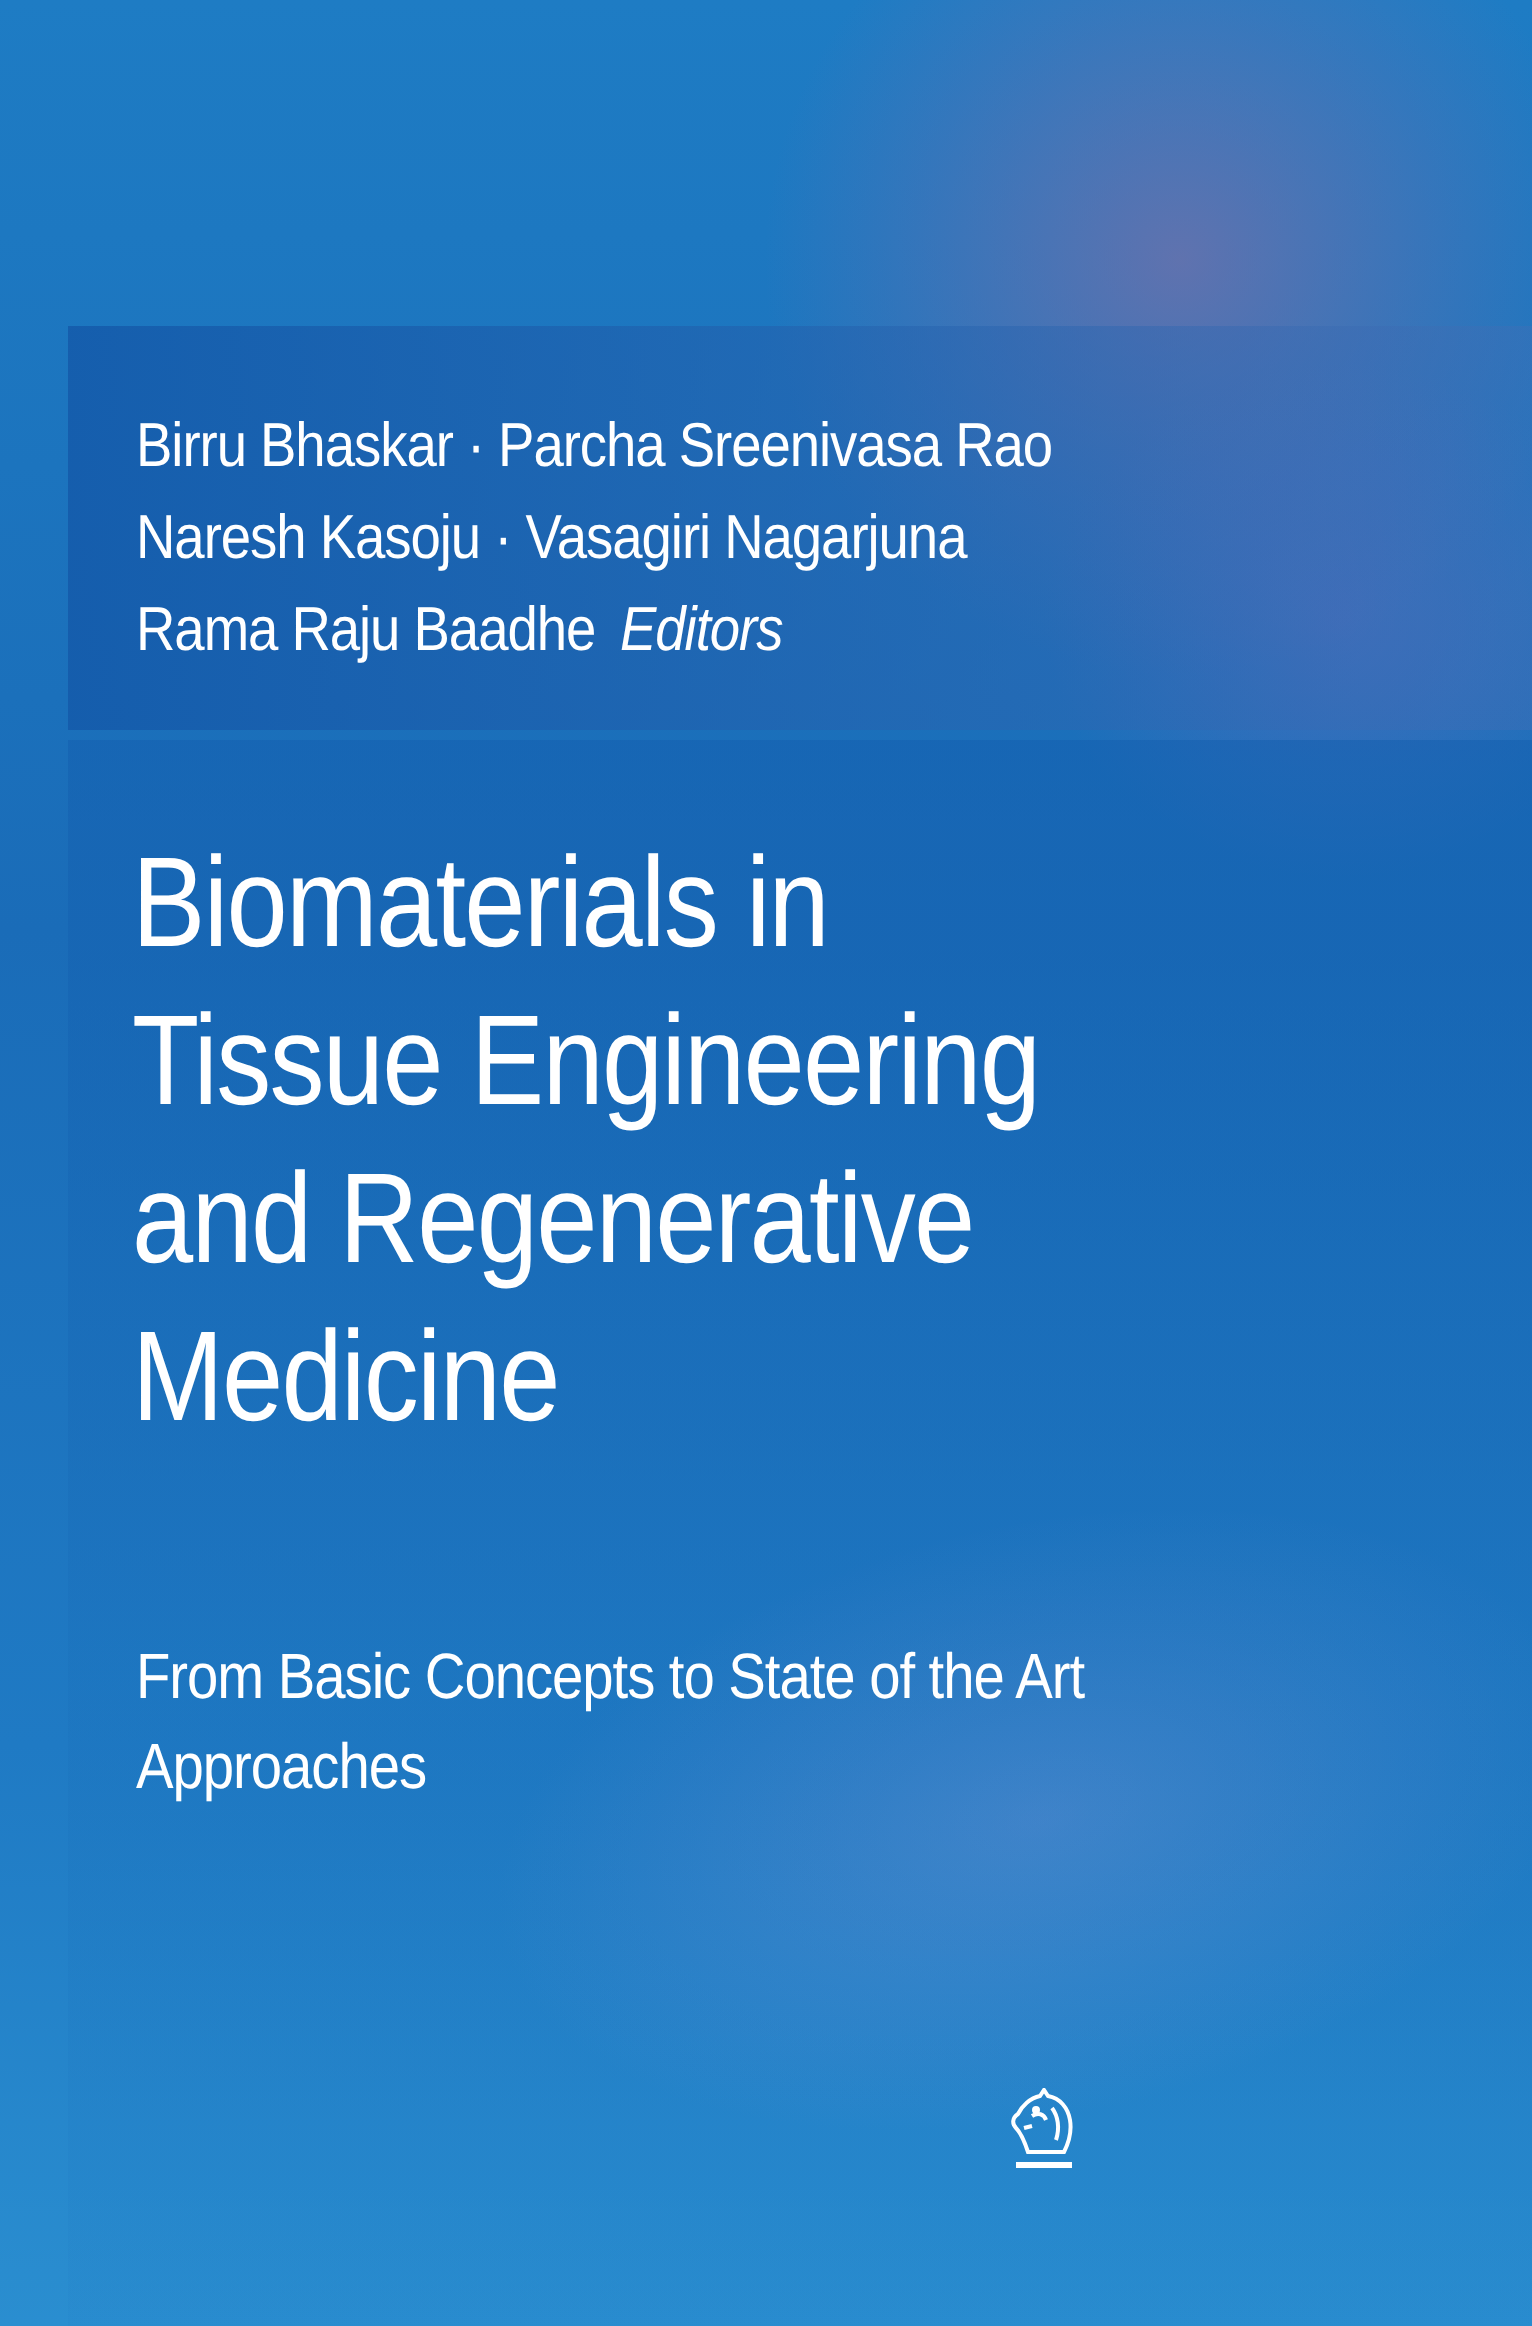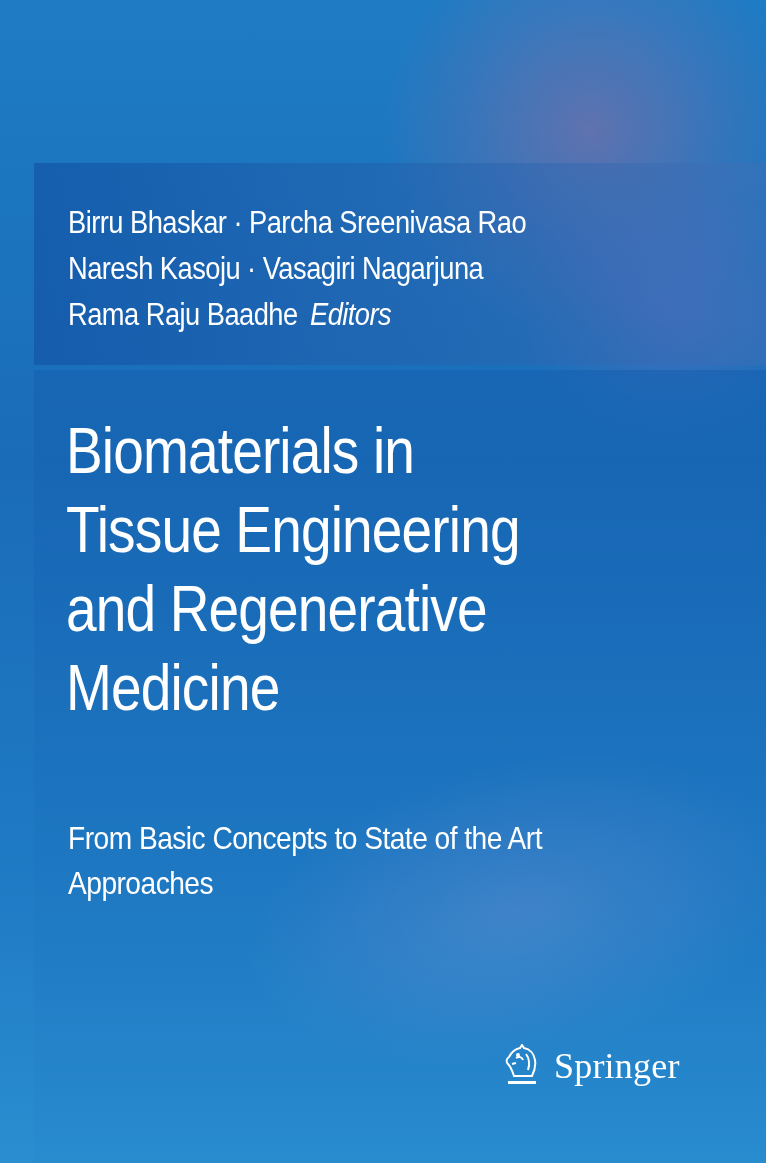--- a/index.html
+++ b/index.html
@@ -93,15 +93,14 @@
 
   <div class="publisher">
     <svg class="logo" viewBox="0 0 40 44" fill="none" stroke="#ffffff" stroke-width="2">
       <path d="M12 32 C10 26 8 22 6 20 C4 18 4 15 7 13 C9 9 13 5 18 4 L20 1 L22 4 C28 5 32 10 33 16 C34 22 32 28 30 32 Z"></path>
       <path d="M14 14 C17 12 20 13 21 16"></path>
       <path d="M10 20 L14 19"></path>
       <circle cx="16" cy="11" r="1" fill="#ffffff"></circle>
       <path d="M24 10 C27 14 28 20 26 26"></path>
       <rect x="6" y="37" width="28" height="3" fill="#ffffff" stroke="none"></rect>
     </svg>
-    <span class="name">Springer</span>
   </div>
 </div>
 
 </body></html>

